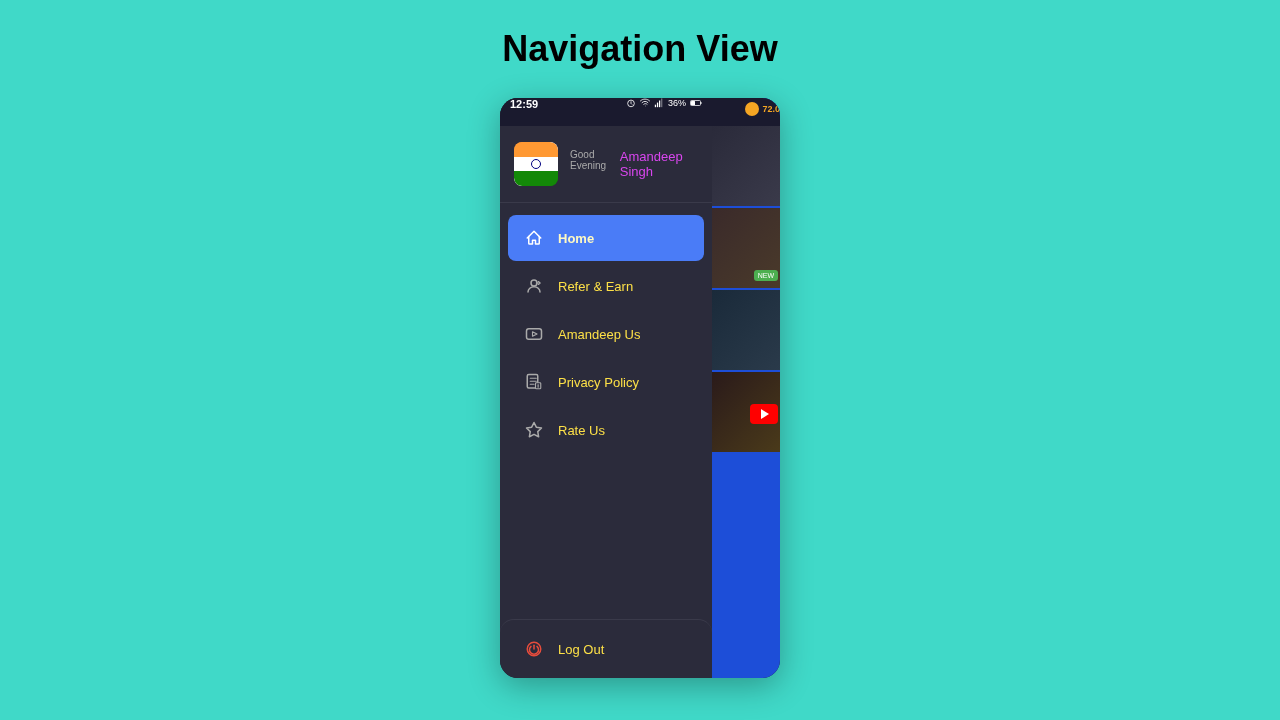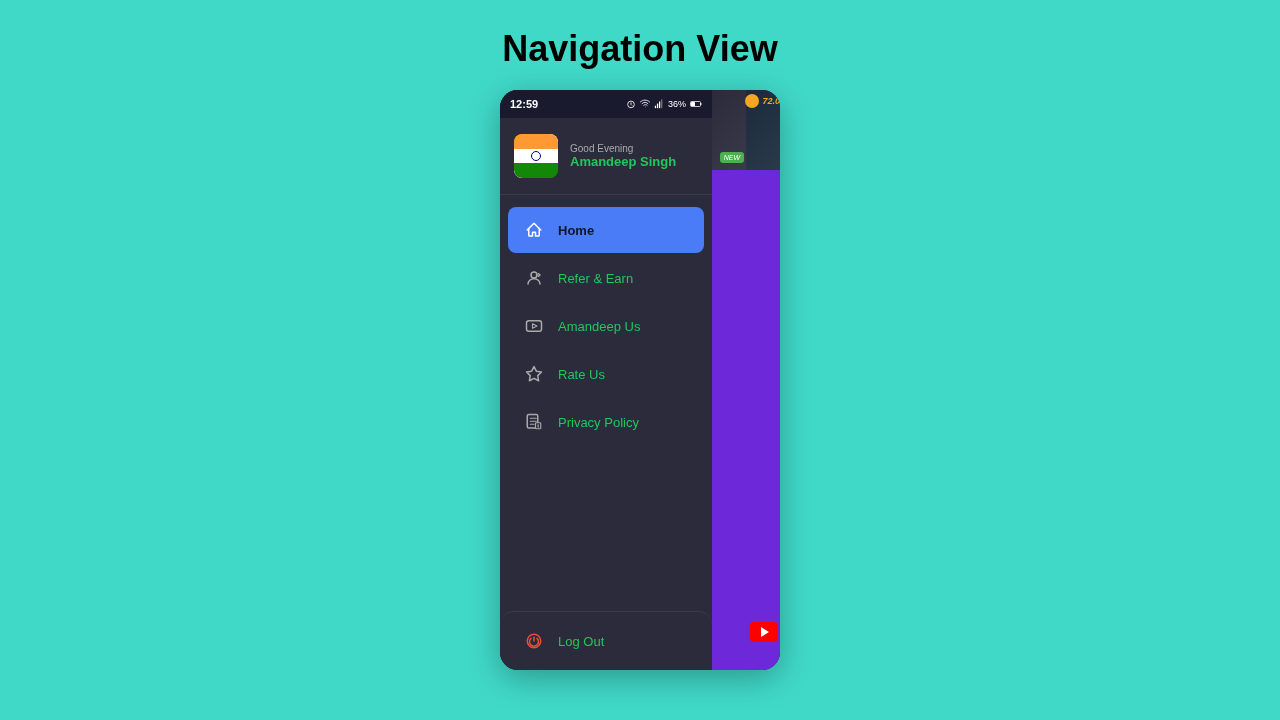--- a/index.html
+++ b/index.html
@@ -13,21 +13,21 @@
       flex-direction: column;
       align-items: center;
       overflow: hidden;
     }
 
     .page-title {
       font-size: 36px;
       font-weight: 800;
       color: #000;
       margin-top: 28px;
-      margin-bottom: 20px;
+      margin-bottom: 28px;
     }
 
     .phone-wrapper {
       width: 280px;
       height: 580px;
       background: #1a1a2e;
       border-radius: 18px;
       overflow: hidden;
       display: flex;
       flex-direction: row;
@@ -44,21 +44,21 @@
       flex-direction: column;
       flex-shrink: 0;
       z-index: 2;
     }
 
     
     .status-bar {
       background: #1a1a2e;
       height: 28px;
       display: flex;
-      align-items: center;
+      align-items: flex-start;
       justify-content: space-between;
       padding: 0 10px;
       flex-shrink: 0;
     }
 
     .status-time {
       color: #fff;
       font-size: 11px;
       font-weight: 600;
     }
@@ -113,32 +113,32 @@
 
     .ashoka-chakra {
       width: 10px;
       height: 10px;
       border: 1.5px solid #000080;
       border-radius: 50%;
     }
 
     .user-info {
       display: flex;
-      flex-direction: column;
+      flex-direction: row;
     }
 
     .greeting {
       color: #aaa;
       font-size: 10px;
     }
 
     .username {
-      color: #22c55e;
+      color: #d946ef;
       font-size: 13px;
-      font-weight: 700;
+      font-weight: 400;
     }
 
     
     .nav-items {
       padding: 10px 0;
       flex: 1;
     }
 
     .nav-item {
       display: flex;
@@ -163,25 +163,25 @@
       flex-shrink: 0;
     }
 
     .nav-item-icon svg {
       width: 18px;
       height: 18px;
     }
 
     .nav-item-label {
       font-size: 13px;
-      color: #22c55e;
+      color: #fde047;
     }
 
     .nav-item.active .nav-item-label {
-      color: #0f172a;
+      color: #fef9c3;
       font-weight: 600;
     }
 
     .nav-item.active .nav-item-icon svg path,
     .nav-item.active .nav-item-icon svg rect,
     .nav-item.active .nav-item-icon svg circle,
     .nav-item.active .nav-item-icon svg polyline,
     .nav-item.active .nav-item-icon svg line {
       stroke: #fff;
     }
@@ -196,27 +196,26 @@
     
     .nav-bottom {
       border-top: 1px solid #3a3a4a;
       padding: 4px 0;
       border-radius: 14px;
     }
 
     
     .content-peek {
       flex: 1;
-      background: #6d28d9;
+      background: #1d4ed8;
       height: 100%;
       display: flex;
-      flex-direction: row;
+      flex-direction: column;
       position: relative;
       overflow: hidden;
-      font-style: italic;
     }
 
     .content-peek-status {
       background: #1a1a2e;
       height: 28px;
     }
 
     .peek-bg-1 {
       width: 100%;
       height: 80px;
@@ -388,39 +387,39 @@
             <path d="M10 9l6 3-6 3V9z" stroke="#aaa" stroke-width="1.5" stroke-linejoin="round"></path>
           </svg>
         </div>
         <span class="nav-item-label">Amandeep Us</span>
       </div>
 
 
       <div class="nav-item">
         <div class="nav-item-icon">
           <svg viewBox="0 0 24 24" fill="none" xmlns="http://www.w3.org/2000/svg">
-            <path d="M12 2l3.09 6.26L22 9.27l-5 4.87 1.18 6.88L12 17.77l-6.18 3.25L7 14.14 2 9.27l6.91-1.01L12 2z" stroke="#aaa" stroke-width="2" stroke-linejoin="round"></path>
-          </svg>
-        </div>
-        <span class="nav-item-label">Rate Us</span>
-      </div>
-
-      <div class="nav-item">
-        <div class="nav-item-icon">
-          <svg viewBox="0 0 24 24" fill="none" xmlns="http://www.w3.org/2000/svg">
             <rect x="3" y="2" width="14" height="18" rx="2" stroke="#aaa" stroke-width="2"></rect>
             <path d="M7 7h8M7 11h8M7 15h5" stroke="#aaa" stroke-width="1.5" stroke-linecap="round"></path>
             <rect x="14" y="13" width="7" height="8" rx="1" fill="#2b2b3b" stroke="#aaa" stroke-width="1.5"></rect>
             <circle cx="17.5" cy="16" r="1" fill="#aaa"></circle>
             <path d="M17.5 17v2" stroke="#aaa" stroke-width="1.5" stroke-linecap="round"></path>
           </svg>
         </div>
         <span class="nav-item-label">Privacy Policy</span>
       </div>
 
+      <div class="nav-item">
+        <div class="nav-item-icon">
+          <svg viewBox="0 0 24 24" fill="none" xmlns="http://www.w3.org/2000/svg">
+            <path d="M12 2l3.09 6.26L22 9.27l-5 4.87 1.18 6.88L12 17.77l-6.18 3.25L7 14.14 2 9.27l6.91-1.01L12 2z" stroke="#aaa" stroke-width="2" stroke-linejoin="round"></path>
+          </svg>
+        </div>
+        <span class="nav-item-label">Rate Us</span>
+      </div>
+
     </div>
 
     <div class="nav-bottom">
       <div class="nav-item">
         <div class="nav-item-icon">
           <svg viewBox="0 0 24 24" fill="none" xmlns="http://www.w3.org/2000/svg">
             <circle cx="12" cy="12" r="9" stroke="#e74c3c" stroke-width="2"></circle>
             <path d="M12 7v5" stroke="#e74c3c" stroke-width="2" stroke-linecap="round"></path>
             <path d="M8 8.5A6 6 0 1016 8.5" stroke="#e74c3c" stroke-width="2" stroke-linecap="round"></path>
           </svg>

